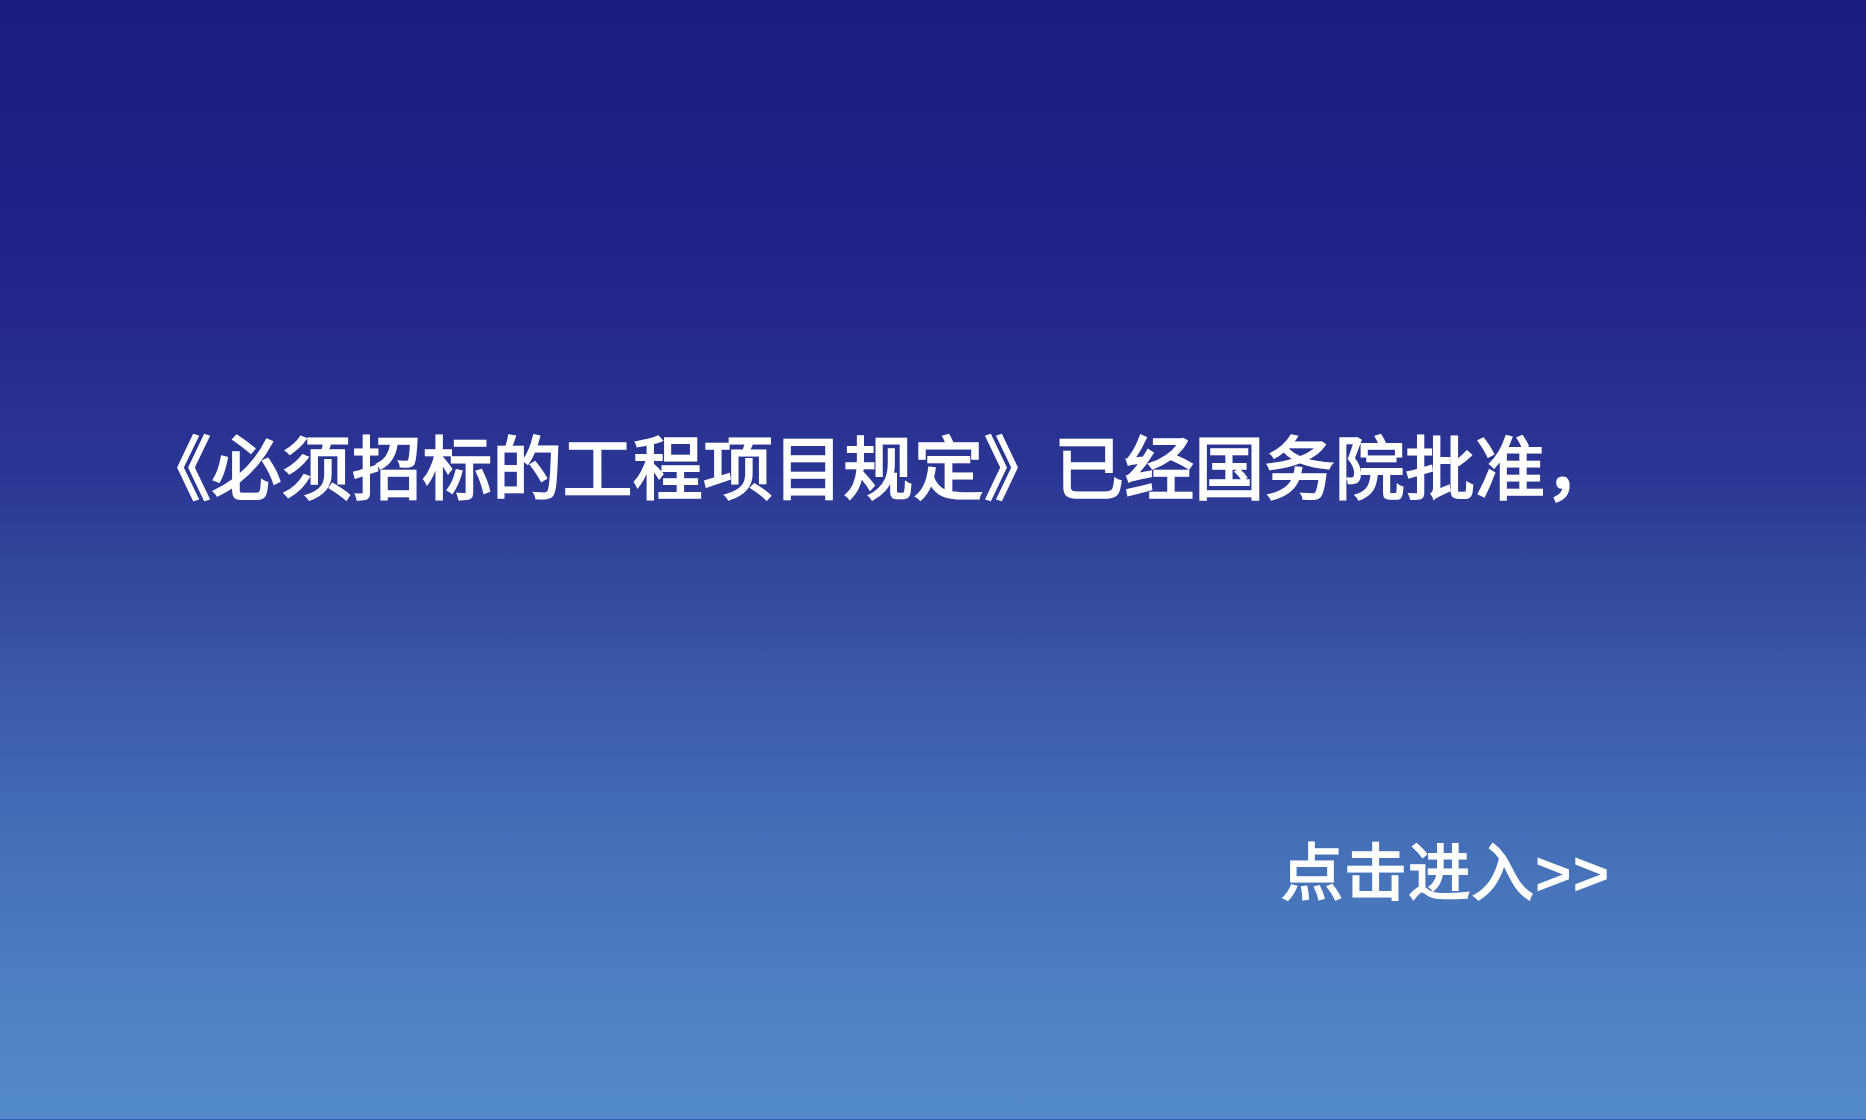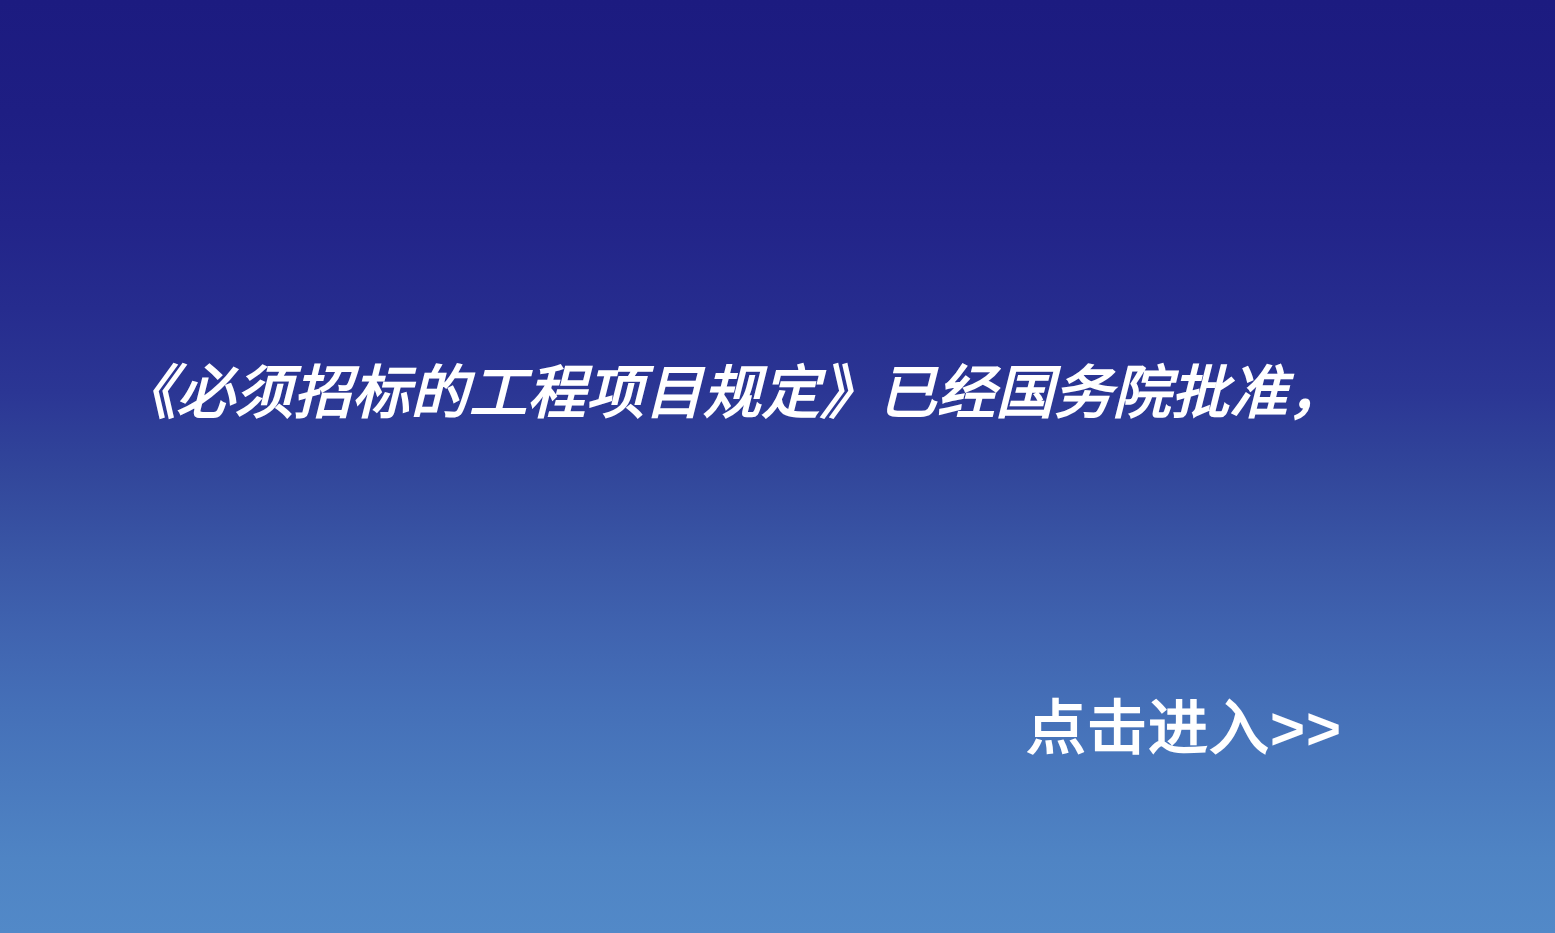--- a/index.html
+++ b/index.html
@@ -39,21 +39,20 @@
     );
     overflow: hidden;
   }
 
   
   .statement {
     position: absolute;
     left: 88px;
     top: 330px;
     width: 1380px;
-    font-style: italic;
   }
 
   .statement-line {
     color: #FFFFFF;
     font-size: 58px;
     font-weight: bold;
     line-height: 125px;
     letter-spacing: 0.5px;
     white-space: nowrap;
     text-rendering: optimizeLegibility;
@@ -70,21 +69,21 @@
     top: 690px;
     width: 1555px;
     padding-right: 213px;
     box-sizing: border-box;
     text-align: right;
   }
 
   .cta-link {
     display: inline-block;
     color: #FFFFFF;
-    font-size: 60px;
+    font-size: 52px;
     font-weight: bold;
     line-height: 78px;
     letter-spacing: 1px;
     white-space: nowrap;
     text-decoration: none;
     cursor: pointer;
   }
 </style>
 </head>
 <body>

